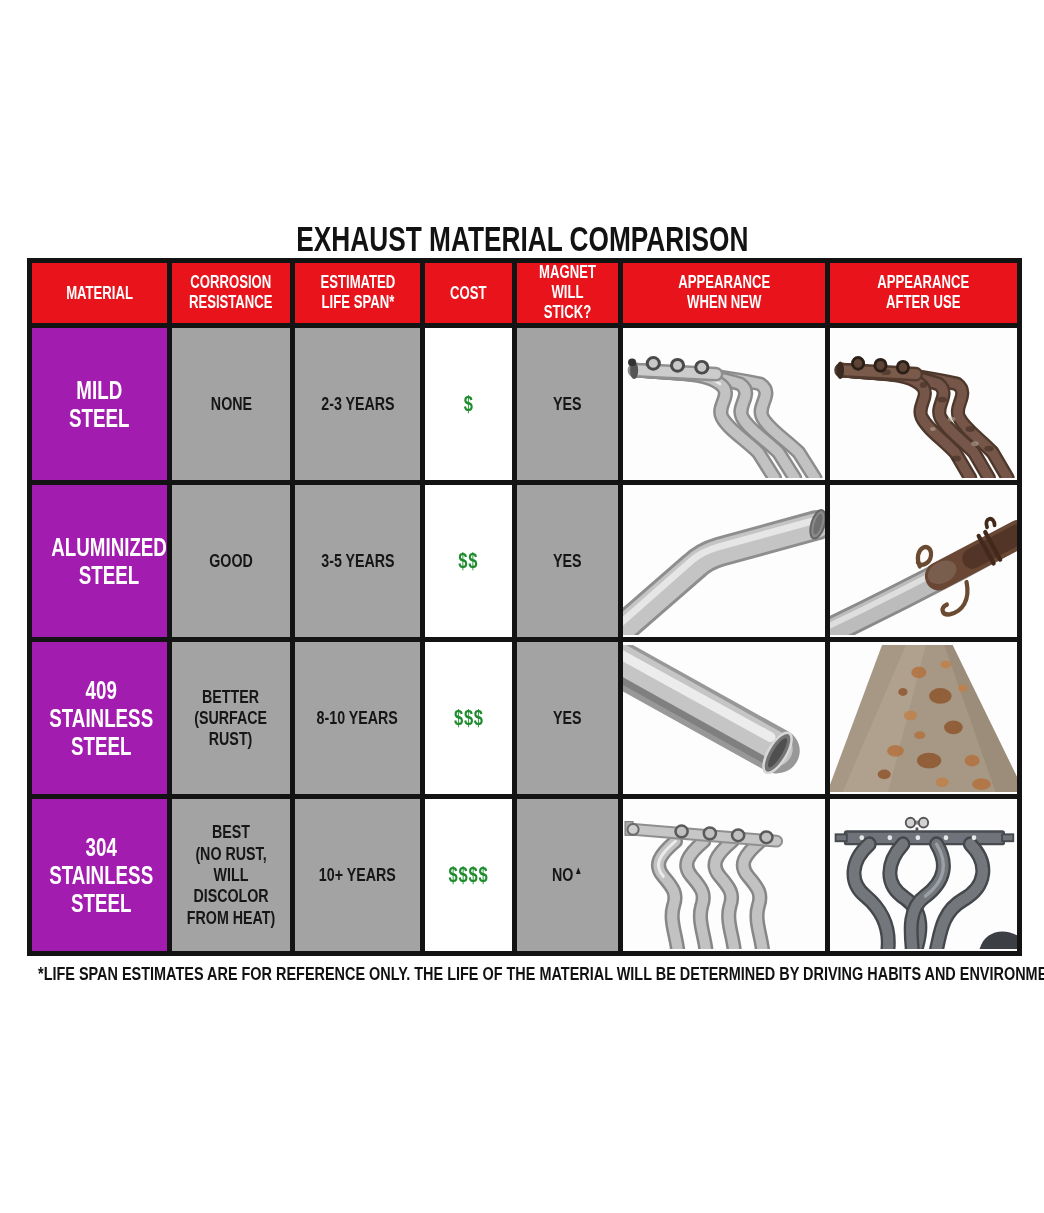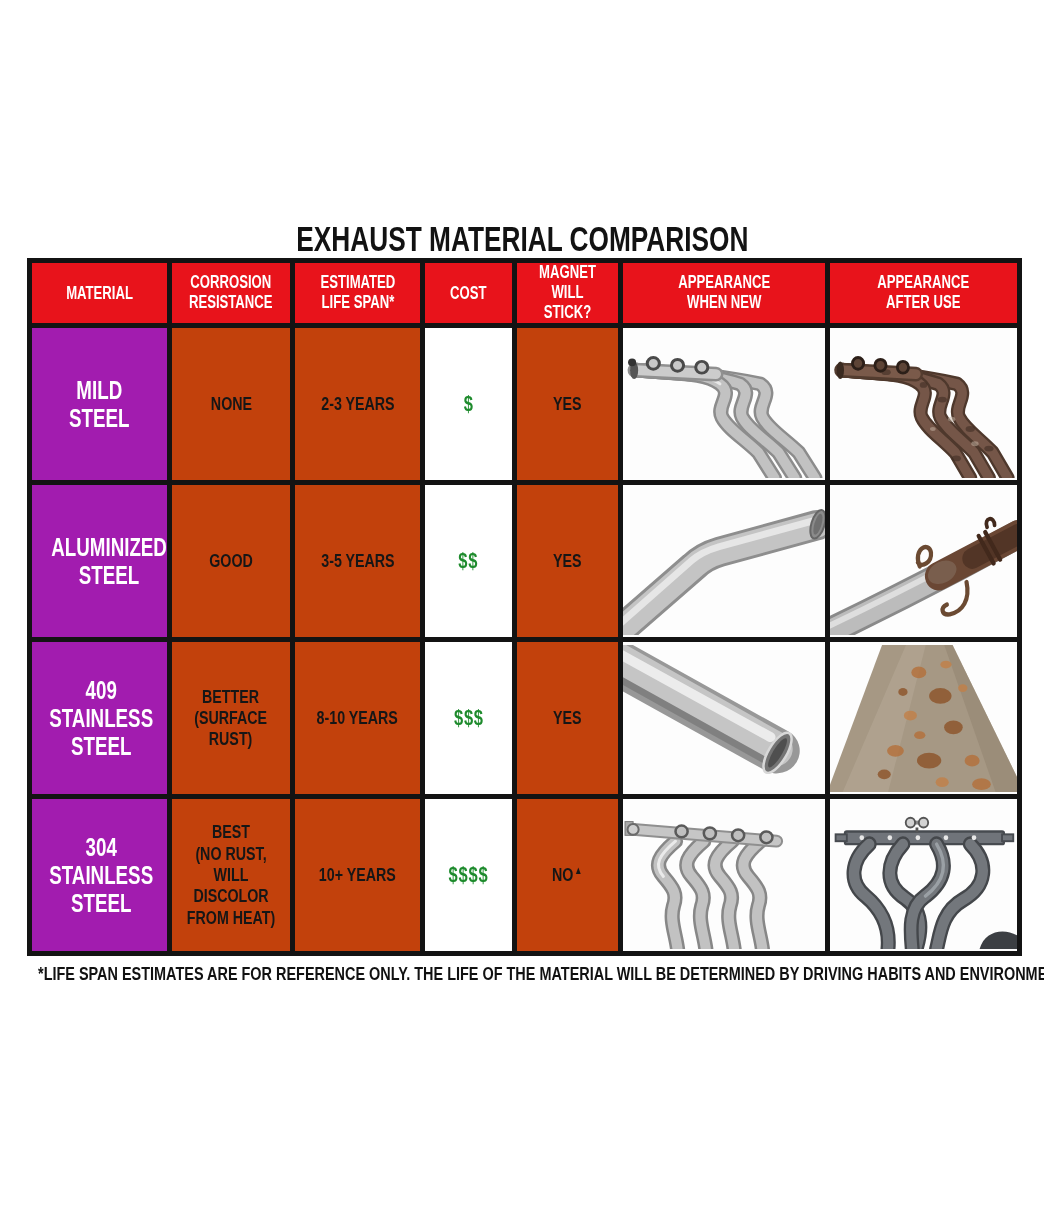--- a/index.html
+++ b/index.html
@@ -10,21 +10,21 @@
          font-size:35px;font-weight:bold;color:#121212;white-space:nowrap;}
   .cx{display:inline-block;transform:scaleX(0.75);transform-origin:center;}
   .cxl{display:inline-block;transform:scaleX(0.76);transform-origin:left center;white-space:nowrap;}
 
   table.cmp{position:absolute;top:258px;left:27px;width:990px;border-collapse:collapse;table-layout:fixed;}
   table.cmp th,table.cmp td{border:5px solid #131313;padding:0;text-align:center;vertical-align:middle;overflow:hidden;}
   table.cmp thead tr{height:65px;}
   table.cmp tbody tr{height:157px;}
   th.hdr{background:#e8131b;color:#ffffff;font-size:17.5px;font-weight:bold;}
   .cell-text{white-space:pre-line;line-height:1.12;font-weight:bold;}
-  td.body-cell{background:#c2410c;color:#161616;font-size:19px;}
+  td.body-cell{background:#a3a3a3;color:#161616;font-size:19px;}
   td.material-cell{background:#a21caf;color:#ffffff;font-size:25px;}
   td.cost-cell{background:#ffffff;}
   td.cost-cell .cell-text{color:#1e8b2d;font-size:22px;letter-spacing:1px;}
   td.photo-cell{background:#fdfdfd;}
   td.photo-cell svg{display:block;width:100%;height:147px;}
   sup.mag-mark{font-size:11px;vertical-align:7px;margin-left:1px;}
 
   .footnotes{position:absolute;top:961px;left:38px;width:1000px;color:#111111;font-weight:bold;font-size:19px;}
   .fn-line{line-height:25px;}
   .fn-star{font-size:19px;}

